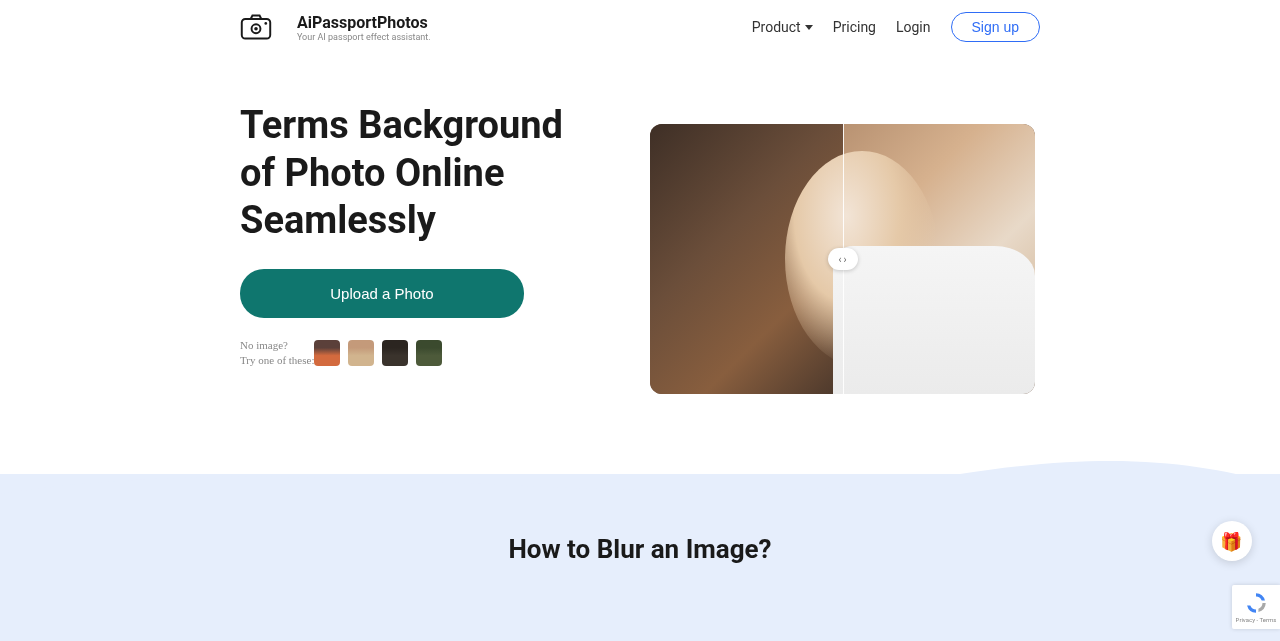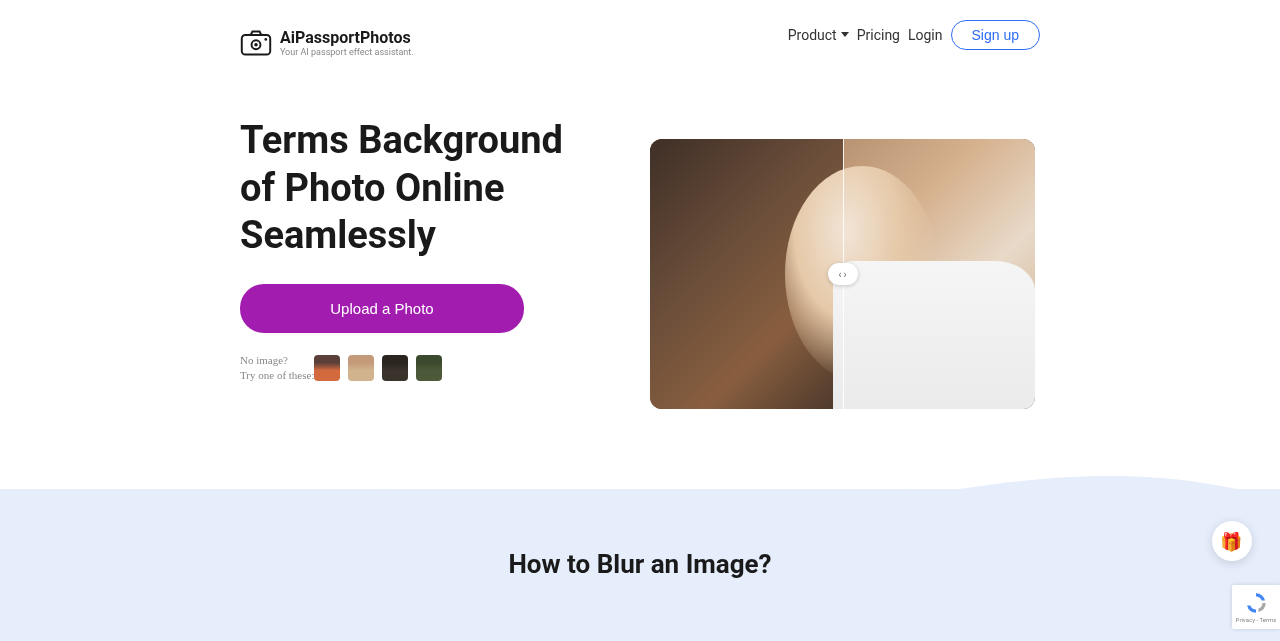--- a/index.html
+++ b/index.html
@@ -1,34 +1,34 @@
 <!DOCTYPE html>
 <html><head>
   <meta charset="utf-8">
   <style>
     * { margin: 0; padding: 0; box-sizing: border-box; }
     body { font-family: -apple-system, BlinkMacSystemFont, 'Segoe UI', Roboto, Arial, sans-serif; background: #fff; color: #1a1a1a; width: 1280px; height: 641px; overflow: hidden; position: relative; }
     
     .header { display: flex; align-items: center; justify-content: space-between; padding: 12px 240px; }
-    .logo-area { display: flex; align-items: center; gap: 8px; margin-top: 16px; }
+    .logo-area { display: flex; align-items: center; gap: 25px; }
     .logo-icon { width: 32px; height: 28px; }
     .logo-text-wrap { display: flex; flex-direction: column; }
     .logo-title { font-size: 16px; font-weight: 700; color: #1a1a1a; }
     .logo-tagline { font-size: 9px; color: #888; }
     
-    .nav { display: flex; align-items: center; gap: 8px; }
+    .nav { display: flex; align-items: center; gap: 20px; }
     .nav-link { font-size: 14px; color: #333; text-decoration: none; cursor: pointer; display: flex; align-items: center; gap: 4px; }
     .chevron-down { display: inline-block; width: 0; height: 0; border-left: 4px solid transparent; border-right: 4px solid transparent; border-top: 5px solid #333; }
     .signup-btn { padding: 6px 20px; border: 1px solid #2f6df6; border-radius: 18px; color: #2f6df6; font-size: 14px; background: #fff; cursor: pointer; text-align: center; }
     
     .hero { display: flex; padding: 30px 240px 0 240px; gap: 50px; }
     .hero-left { flex: 0 0 360px; padding-top: 18px; }
     .hero-title { font-size: 38px; font-weight: 700; line-height: 1.25; color: #1a1a1a; margin-bottom: 24px; }
     .hero-desc { font-size: 15px; line-height: 1.5; color: #3a3a3a; margin-bottom: 26px; }
-    .upload-btn { display: block; width: 284px; padding: 16px 0; background: #a21caf; color: #fff; font-size: 15px; font-weight: 500; border: none; border-radius: 24px; cursor: pointer; text-align: center; }
+    .upload-btn { display: block; width: 284px; padding: 16px 0; background: #0f766e; color: #fff; font-size: 15px; font-weight: 500; border: none; border-radius: 24px; cursor: pointer; text-align: center; }
     
     .samples-row { display: flex; align-items: center; gap: 0; margin-top: 20px; }
     .samples-text { font-size: 11px; color: #888; font-family: Georgia, serif; line-height: 1.4; }
     .thumbs { display: flex; gap: 8px; }
     .thumb { width: 26px; height: 26px; border-radius: 4px; background: #8a6d5c; cursor: pointer; overflow: hidden; }
     .thumb.t1 { background: linear-gradient(#5b403a 30%, #d36a3e 60%); }
     .thumb.t2 { background: linear-gradient(#c49a7a 30%, #d1b48e 60%); }
     .thumb.t3 { background: linear-gradient(#2b2520 30%, #3a332c 60%); }
     .thumb.t4 { background: linear-gradient(#3b4a2e 30%, #4d5a3a 60%); }
     

